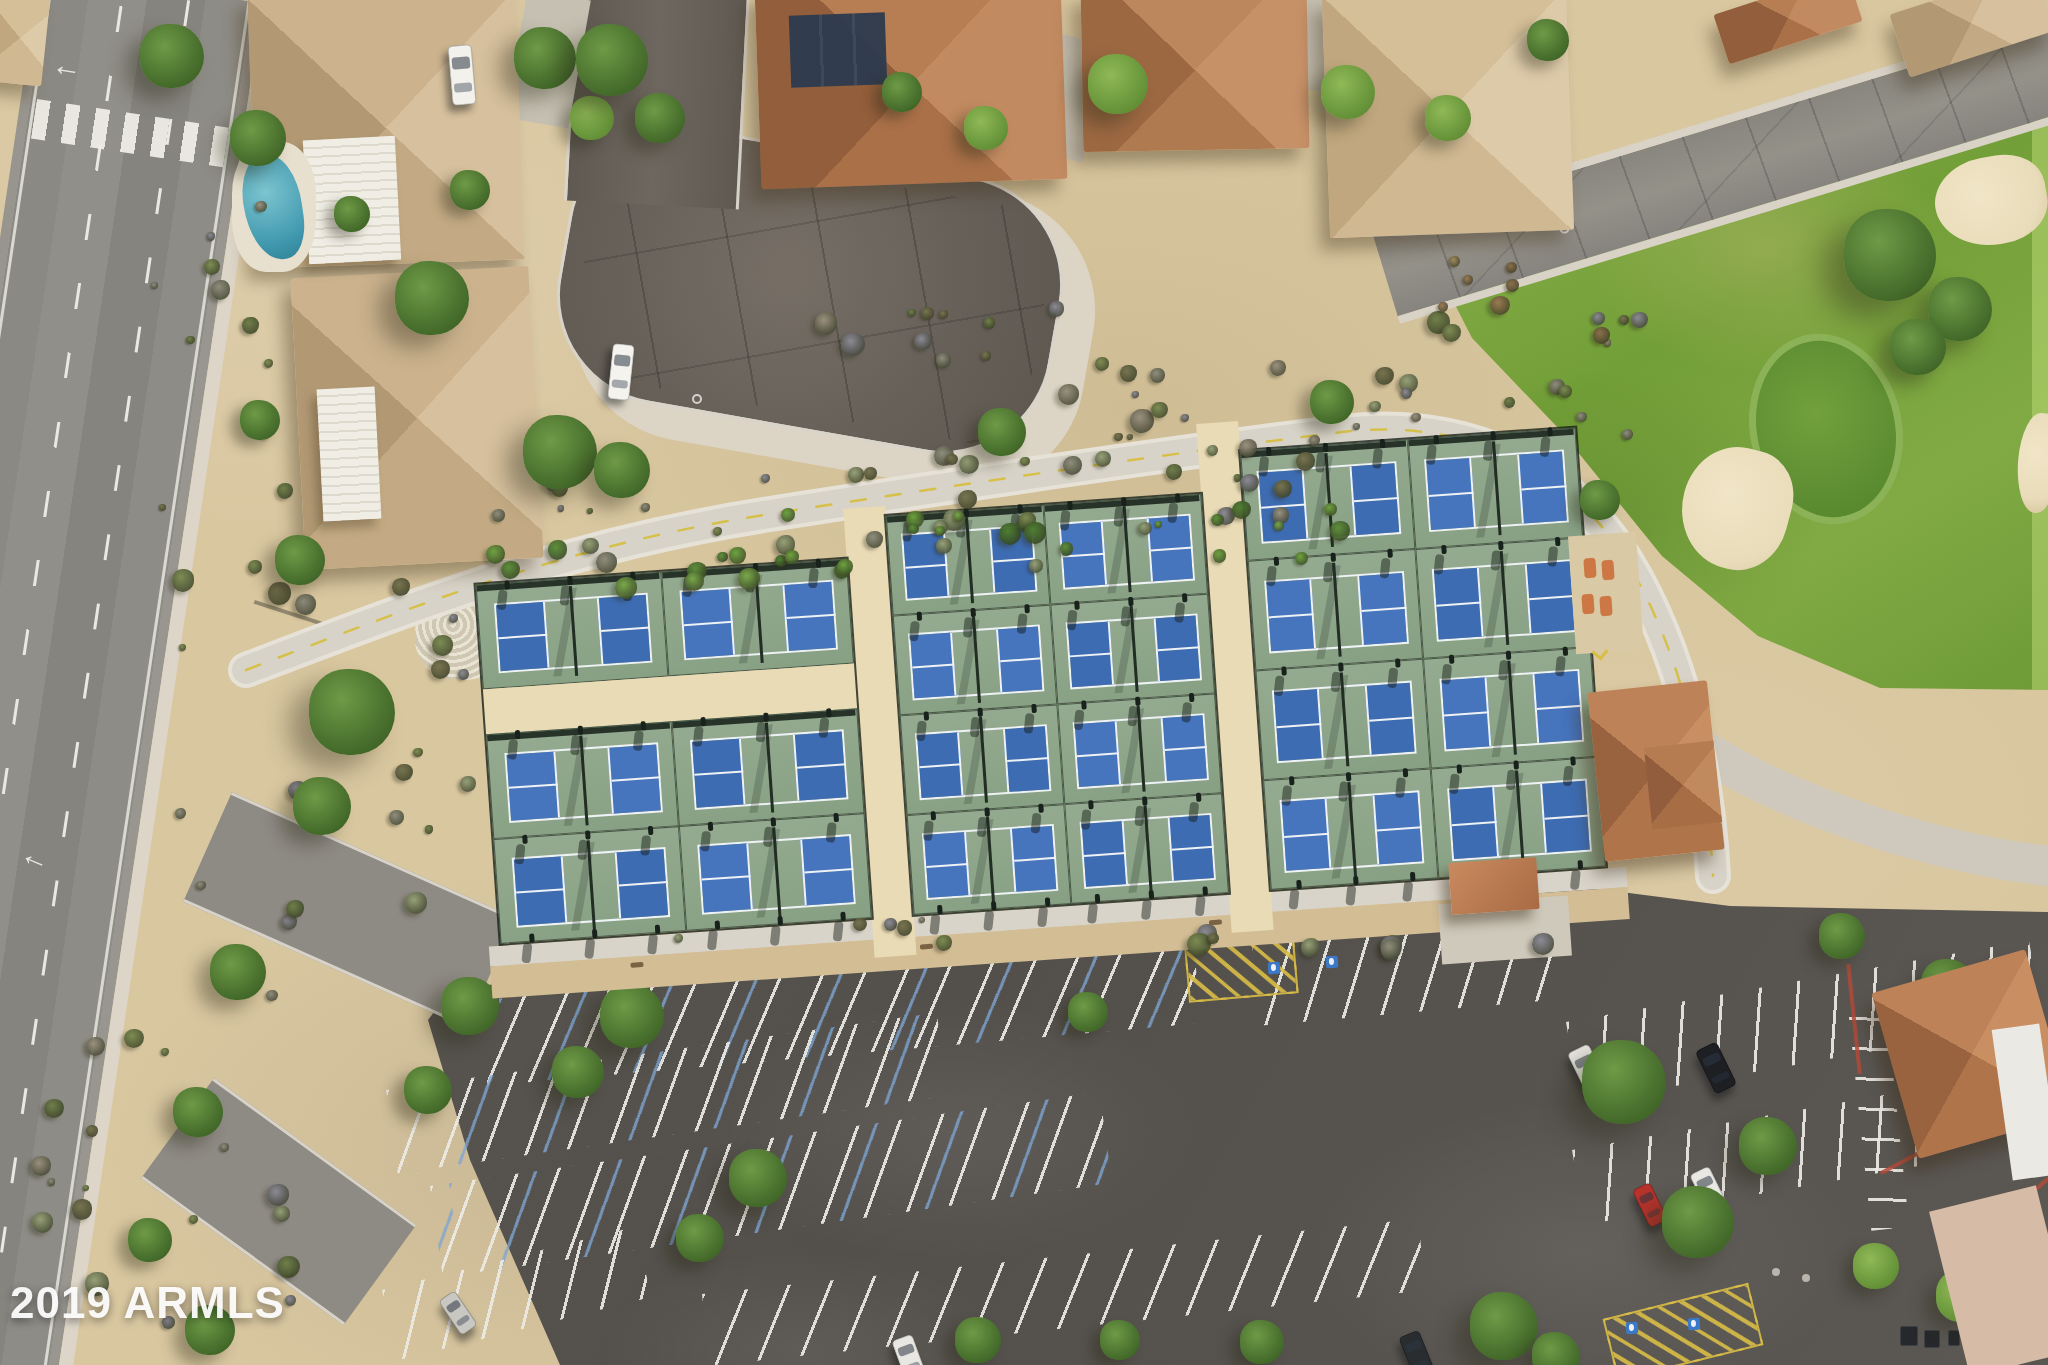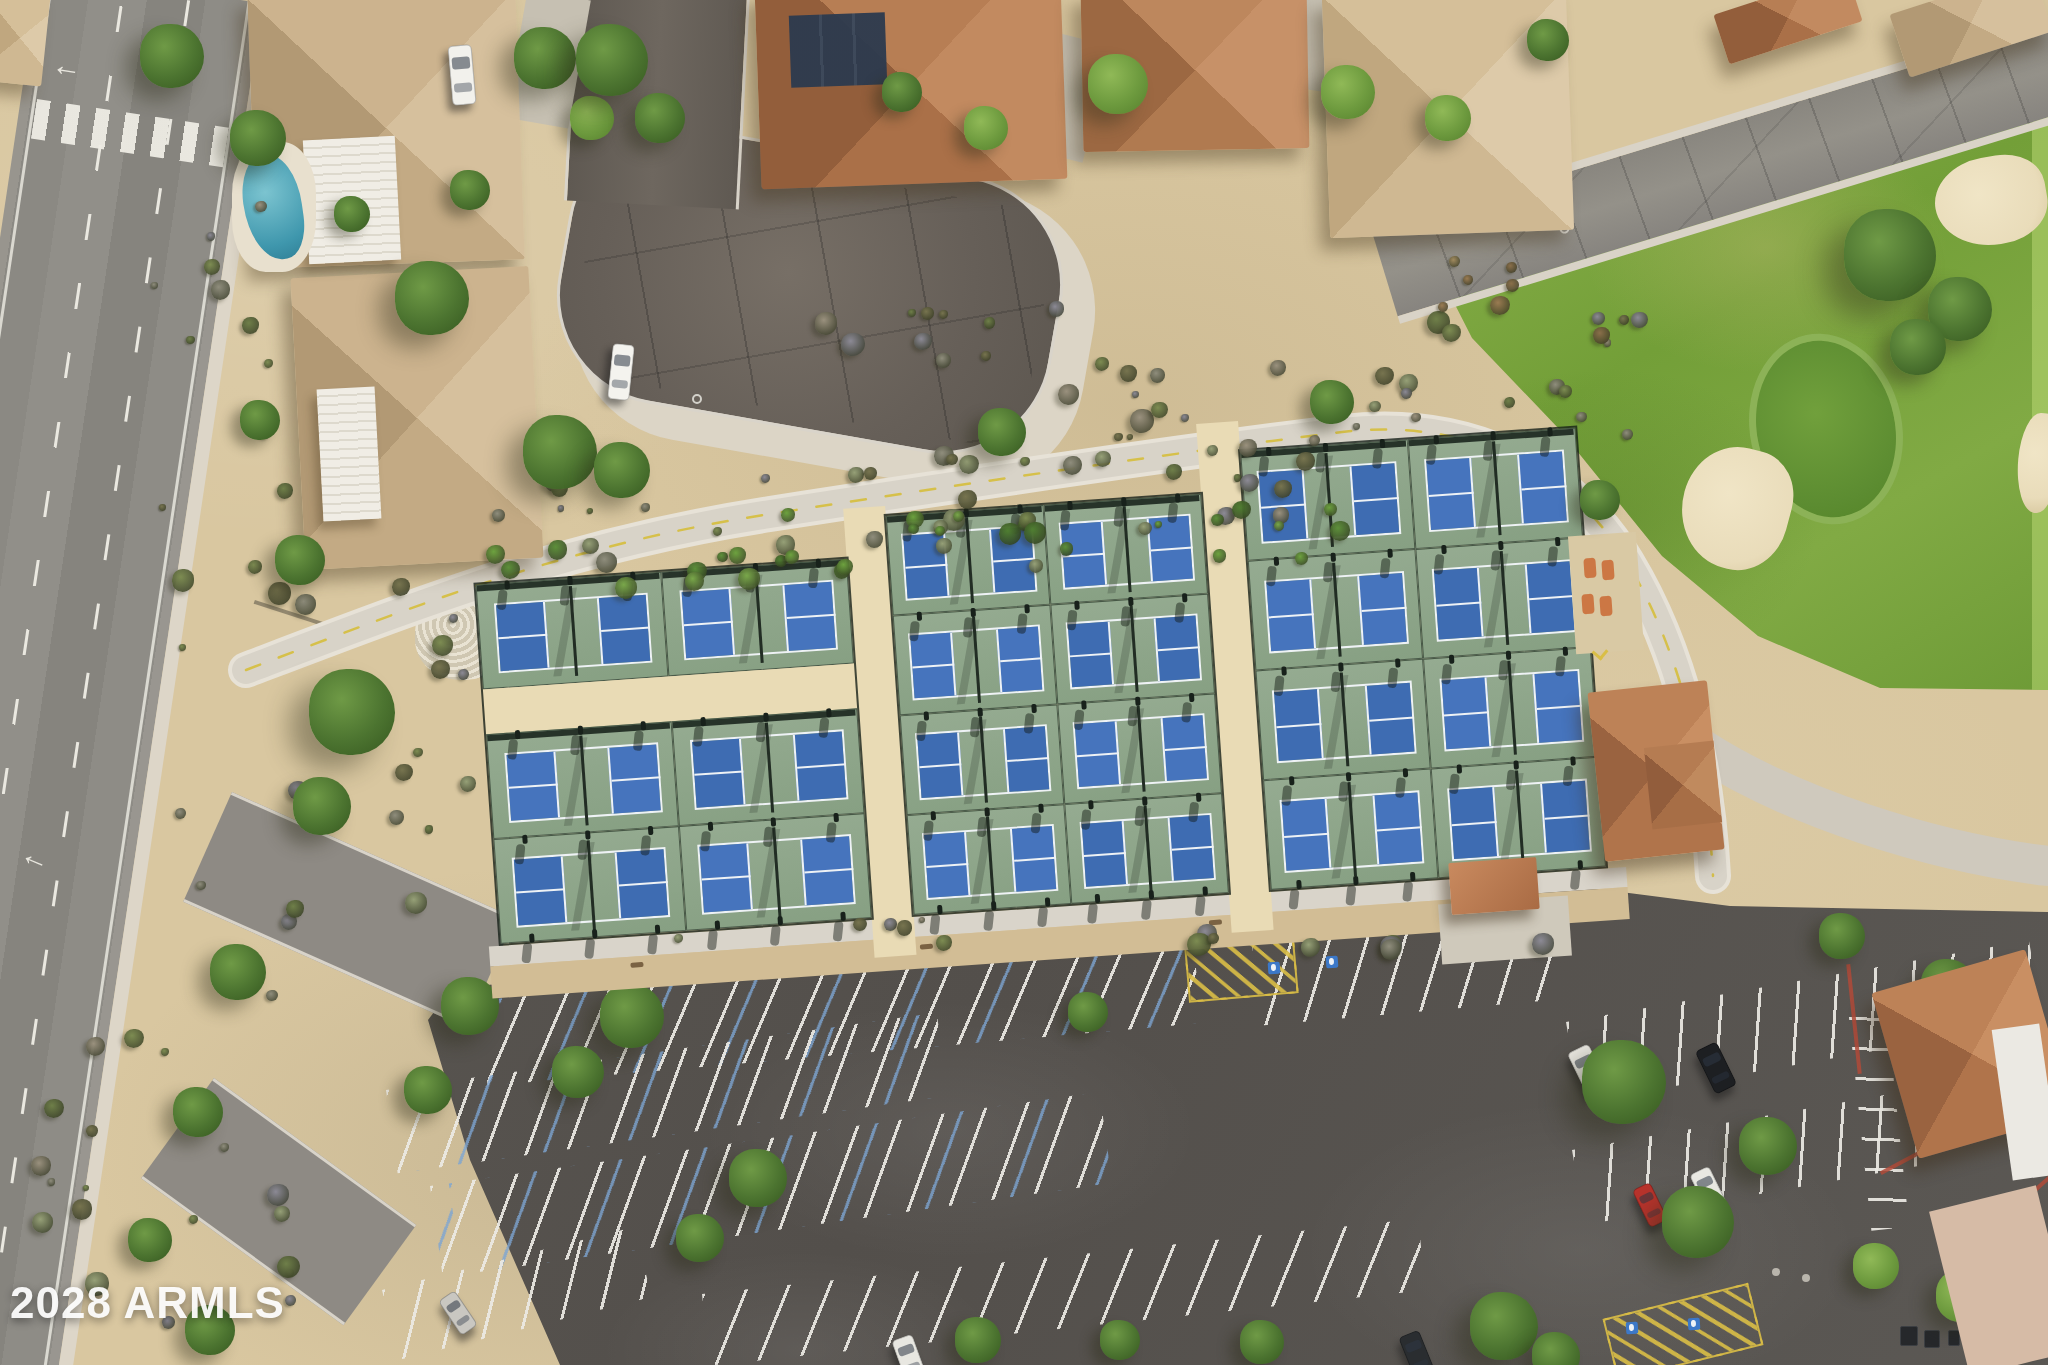--- a/index.html
+++ b/index.html
@@ -856,14 +856,14 @@
       <div style="left: 140px; top: 24px; width: 64px; height: 64px; border-radius: 46% 54% 52% 48%; background: radial-gradient(circle at 38% 35%, rgb(111, 154, 70), rgb(76, 116, 48) 55%, rgb(53, 87, 31)); box-shadow: rgba(45, 45, 25, 0.4) -14px 12px 19px;"></div>
       <div style="left: 230px; top: 110px; width: 56px; height: 56px; border-radius: 46% 54% 52% 48%; background: radial-gradient(circle at 38% 35%, rgb(111, 154, 70), rgb(76, 116, 48) 55%, rgb(53, 87, 31)); box-shadow: rgba(45, 45, 25, 0.4) -12px 10px 17px;"></div>
       <div style="left: 128px; top: 1218px; width: 44px; height: 44px; border-radius: 46% 54% 52% 48%; background: radial-gradient(circle at 38% 35%, rgb(111, 154, 70), rgb(76, 116, 48) 55%, rgb(53, 87, 31)); box-shadow: rgba(45, 45, 25, 0.4) -10px 8px 13px;"></div>
       <div style="left: 185px; top: 1305px; width: 50px; height: 50px; border-radius: 46% 54% 52% 48%; background: radial-gradient(circle at 38% 35%, rgb(111, 154, 70), rgb(76, 116, 48) 55%, rgb(53, 87, 31)); box-shadow: rgba(45, 45, 25, 0.4) -11px 9px 15px;"></div>
       <div style="left: 523px; top: 415px; width: 74px; height: 74px; border-radius: 46% 54% 52% 48%; background: radial-gradient(circle at 38% 35%, rgb(111, 154, 70), rgb(76, 116, 48) 55%, rgb(53, 87, 31)); box-shadow: rgba(45, 45, 25, 0.4) -16px 13px 22px;"></div>
       <div style="left: 594px; top: 442px; width: 56px; height: 56px; border-radius: 46% 54% 52% 48%; background: radial-gradient(circle at 38% 35%, rgb(111, 154, 70), rgb(76, 116, 48) 55%, rgb(53, 87, 31)); box-shadow: rgba(45, 45, 25, 0.4) -12px 10px 17px;"></div>
       <div style="left: 978px; top: 408px; width: 48px; height: 48px; border-radius: 46% 54% 52% 48%; background: radial-gradient(circle at 38% 35%, rgb(111, 154, 70), rgb(76, 116, 48) 55%, rgb(53, 87, 31)); box-shadow: rgba(45, 45, 25, 0.4) -11px 9px 14px;"></div>
       <div style="left: 1310px; top: 380px; width: 44px; height: 44px; border-radius: 46% 54% 52% 48%; background: radial-gradient(circle at 38% 35%, rgb(111, 154, 70), rgb(76, 116, 48) 55%, rgb(53, 87, 31)); box-shadow: rgba(45, 45, 25, 0.4) -10px 8px 13px;"></div>
       <div style="left: 1580px; top: 480px; width: 40px; height: 40px; border-radius: 46% 54% 52% 48%; background: radial-gradient(circle at 38% 35%, rgb(111, 154, 70), rgb(76, 116, 48) 55%, rgb(53, 87, 31)); box-shadow: rgba(45, 45, 25, 0.4) -9px 7px 12px;"></div>
     </div>
-  <div id="watermark">2028 ARMLS</div>
+  <div id="watermark">2019 ARMLS</div>
 </div>
 
 </body></html>

